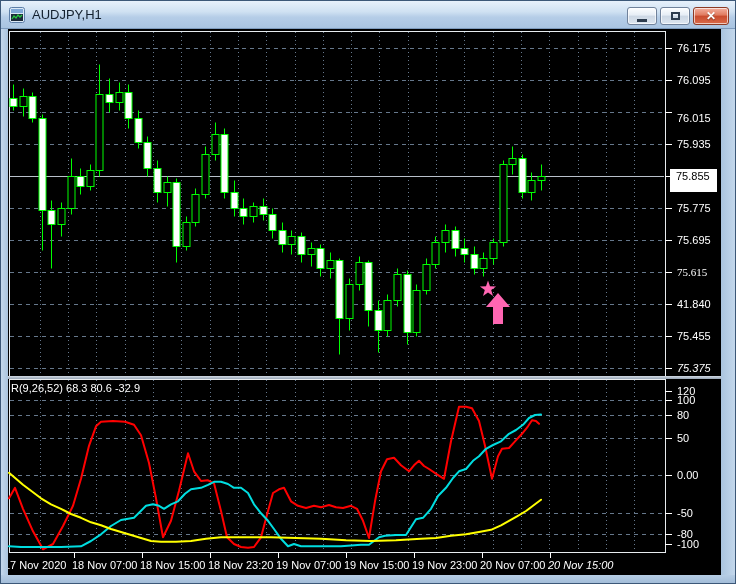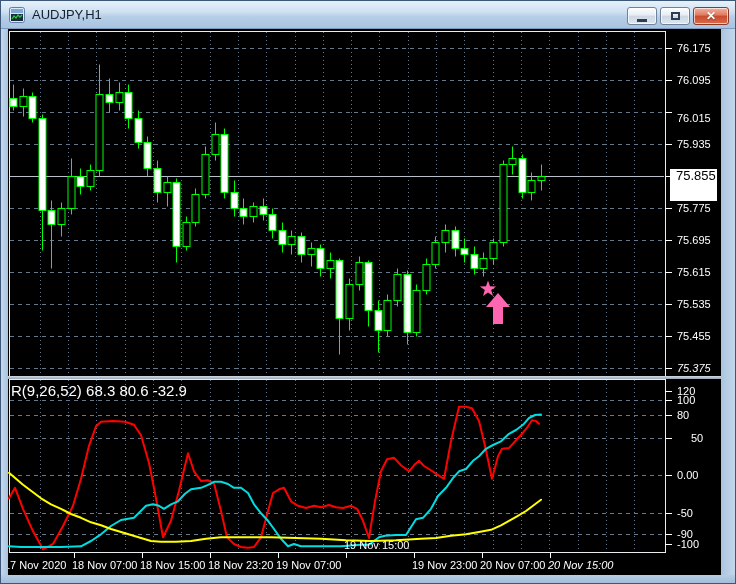--- a/index.html
+++ b/index.html
@@ -46,24 +46,24 @@
   .frame-bottom{left:0;bottom:0;width:736px;height:8px;background:linear-gradient(#b6cde5,#a3bdd9);}
   
   .client{position:absolute;left:7px;top:28px;width:715px;height:548px;background:#000;z-index:1;cursor:crosshair;}
   #chart-svg{position:absolute;left:0;top:0;z-index:5;pointer-events:none;}
   .lbl{position:absolute;color:#fff;font-size:11px;line-height:12px;white-space:nowrap;z-index:6;}
   .ohlc-wrap{position:absolute;left:11px;top:38px;z-index:6;display:flex;align-items:center;}
   .tri-down{
     width:0;height:0;border-left:5px solid transparent;border-right:5px solid transparent;
     border-top:6px solid #d6dde4;margin-right:6px;cursor:pointer;
   }
-  .ind-name{position:absolute;left:10px;top:381px;z-index:6;color:#fff;font-size:15px;}
+  .ind-name{position:absolute;left:10px;top:381px;z-index:6;color:#fff;font-size:11px;}
   .price-badge{
-    position:absolute;left:669px;top:168px;width:47px;height:32px;z-index:7;
-    background:#fff;color:#000;font-size:13px;line-height:14px;padding-left:6px;
+    position:absolute;left:669px;top:168px;width:47px;height:23px;z-index:7;
+    background:#fff;color:#000;font-size:11px;line-height:14px;padding-left:6px;
   }
   .splitter{position:absolute;left:0px;top:375px;width:715px;height:3px;z-index:6;
     background:linear-gradient(#d2dae4,#97a5b5);cursor:row-resize;}
 </style>
 </head>
 <body>
 
 <div class="window">
 
   <div class="titlebar">
@@ -305,43 +305,43 @@
 
   <div class="ind-name">R(9,26,52) 68.3 80.6 -32.9</div>
 
   <div id="price-labels">
       <div class="lbl" style="left: 676px; top: 41px; text-align: center;">76.175</div>
       <div class="lbl" style="left: 676px; top: 73px; text-align: right;">76.095</div>
       <div class="lbl" style="left: 676px; top: 111px;">76.015</div>
       <div class="lbl" style="left: 676px; top: 137px;">75.935</div>
       <div class="lbl" style="left: 676px; top: 201px;">75.775</div>
       <div class="lbl" style="left: 676px; top: 233px;">75.695</div>
-      <div class="lbl" style="left: 676px; top: 265px;">75.615</div>
-      <div class="lbl" style="left: 676px; top: 297px;">75.535</div>
+      <div class="lbl" style="left: 676px; top: 265px; font-family: Liberation Serif, serif;">75.615</div>
+      <div class="lbl" style="left: 676px; top: 297px;">41.840</div>
       <div class="lbl" style="left: 676px; top: 329px;">75.455</div>
       <div class="lbl" style="left: 676px; top: 361px; font-style: italic;">75.375</div>
     </div>
   <div class="price-badge">75.855</div>
   <div id="ind-labels">
       <div class="lbl" style="left: 676px; top: 384px;">120</div>
       <div class="lbl" style="left: 676px; top: 393px;">100</div>
       <div class="lbl" style="left: 676px; top: 408px;">80</div>
-      <div class="lbl" style="left: 676px; top: 431px; margin-left: 14px;">50</div>
+      <div class="lbl" style="left: 676px; top: 431px;">50</div>
       <div class="lbl" style="left: 676px; top: 468px;">0.00</div>
       <div class="lbl" style="left: 676px; top: 506px;">-50</div>
-      <div class="lbl" style="left: 676px; top: 527px;">-90</div>
+      <div class="lbl" style="left: 676px; top: 527px;">-80</div>
       <div class="lbl" style="left: 676px; top: 537px;">-100</div>
     </div>
   <div id="time-labels">
       <div class="lbl" style="left: 3px; top: 558px;">17 Nov 2020</div>
       <div class="lbl" style="left: 71px; top: 558px;">18 Nov 07:00</div>
       <div class="lbl" style="left: 139px; top: 558px;">18 Nov 15:00</div>
       <div class="lbl" style="left: 207px; top: 558px;">18 Nov 23:20</div>
       <div class="lbl" style="left: 275px; top: 558px;">19 Nov 07:00</div>
-      <div class="lbl" style="left: 343px; top: 538px;">19 Nov 15:00</div>
+      <div class="lbl" style="left: 343px; top: 558px;">19 Nov 15:00</div>
       <div class="lbl" style="left: 411px; top: 558px;">19 Nov 23:00</div>
       <div class="lbl" style="left: 479px; top: 558px;">20 Nov 07:00</div>
       <div class="lbl" style="left: 547px; top: 558px; font-style: italic;">20 Nov 15:00</div>
     </div>
 
   <div class="splitter" style="left:7px;"></div>
 
   <div class="frame-left"></div>
   <div class="frame-right"></div>
   <div class="frame-bottom"></div>

